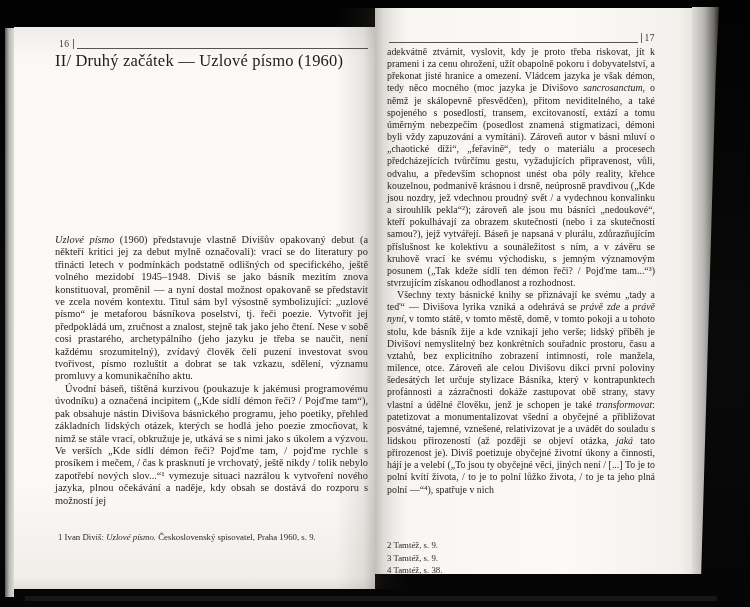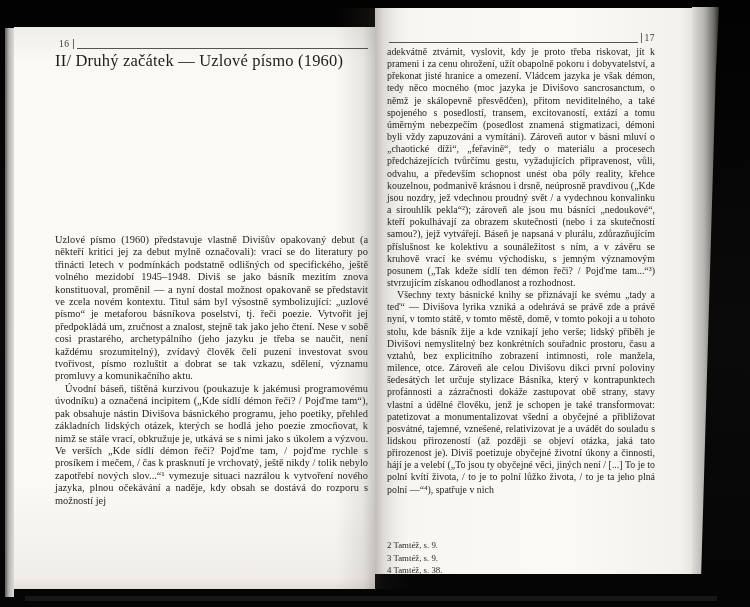--- a/index.html
+++ b/index.html
@@ -39,21 +39,21 @@
   .hdr-right{left:14px;right:37px;top:22px;}
   .chapter{
     position:absolute;left:41px;top:24px;margin:0;
     font-size:16.5px;font-weight:normal;color:#1f1c18;letter-spacing:0.2px;white-space:nowrap;
   }
   .body-col{position:absolute;text-align:justify;}
   .body-left{left:41px;right:7px;top:207px;font-size:10.4px;line-height:12.4px;}
   .body-right{left:12px;right:37px;top:38px;font-size:9.9px;line-height:12.15px;}
   .body-col p{margin:0;text-indent:10px;}
   .body-col p.no-indent{text-indent:0;}
-  .it{}
+  .it{font-style:italic;}
   .footnotes{position:absolute;font-size:8.8px;line-height:12.5px;color:#2c2923;}
   .fn-left{left:44px;right:7px;top:504px;}
   .fn-right{left:12px;right:30px;top:531px;}
   .footnotes p{margin:0;}
 </style>
 </head>
 <body>
 
 <div class="scene">
 
@@ -62,20 +62,23 @@
   <div class="page page-left">
     <div class="pg-header hdr-left">
       <span class="pg-num">16</span>
       <span class="pg-bar"></span>
       <span class="pg-rule"></span>
     </div>
     <h1 class="chapter">II/ Druhý začátek — Uzlové písmo (1960)</h1>
     <div class="body-col body-left">
       <p class="no-indent"><span class="it">Uzlové písmo</span><span> (1960) představuje vlastně Divišův opakovaný debut (a někteří kritici jej za debut mylně označovali): vrací se do literatury po třinácti letech v podmínkách podstatně odlišných od specifického, ještě volného mezidobí 1945–1948. Diviš se jako básník mezitím znova konstituoval, proměnil — a nyní dostal možnost opakovaně se představit ve zcela novém kontextu. Titul sám byl výsostně symbolizující: „uzlové písmo“ je metaforou básníkova poselství, tj. řeči poezie. Vytvořit jej předpokládá um, zručnost a znalost, stejně tak jako jeho čtení. Nese v sobě cosi prastarého, archetypálního (jeho jazyku je třeba se naučit, není každému srozumitelný), zvídavý člověk čelí puzení investovat svou tvořivost, písmo rozluštit a dobrat se tak vzkazu, sdělení, významu promluvy a komunikačního aktu.</span></p>
       <p><span>Úvodní báseň, tištěná kurzivou (poukazuje k jakémusi programovému úvodníku) a označená incipitem („Kde sídlí démon řeči? / Pojďme tam“), pak obsahuje nástin Divišova básnického programu, jeho poetiky, přehled základních lidských otázek, kterých se hodlá jeho poezie zmocňovat, k nimž se stále vrací, obkružuje je, utkává se s nimi jako s úkolem a výzvou. Ve verších „Kde sídlí démon řeči? Pojďme tam, / pojďme rychle s prosíkem i mečem, / čas k prasknutí je vrchovatý, ještě nikdy / tolik nebylo zapotřebí nových slov...“¹ vymezuje situaci nazrálou k vytvoření nového jazyka, plnou očekávání a naděje, kdy obsah se dostává do rozporu s možností jej</span></p>
+    </div>
+    <div class="footnotes fn-left">
+      <p><span>1  Ivan Diviš: </span><span class="it">Uzlové písmo.</span><span> Československý spisovatel, Praha 1960, s. 9.</span></p>
     </div>
   </div>
 
   <div class="page page-right">
     <div class="pg-header hdr-right">
       <span class="pg-rule"></span>
       <span class="pg-bar"></span>
       <span class="pg-num">17</span>
     </div>
     <div class="body-col body-right">

